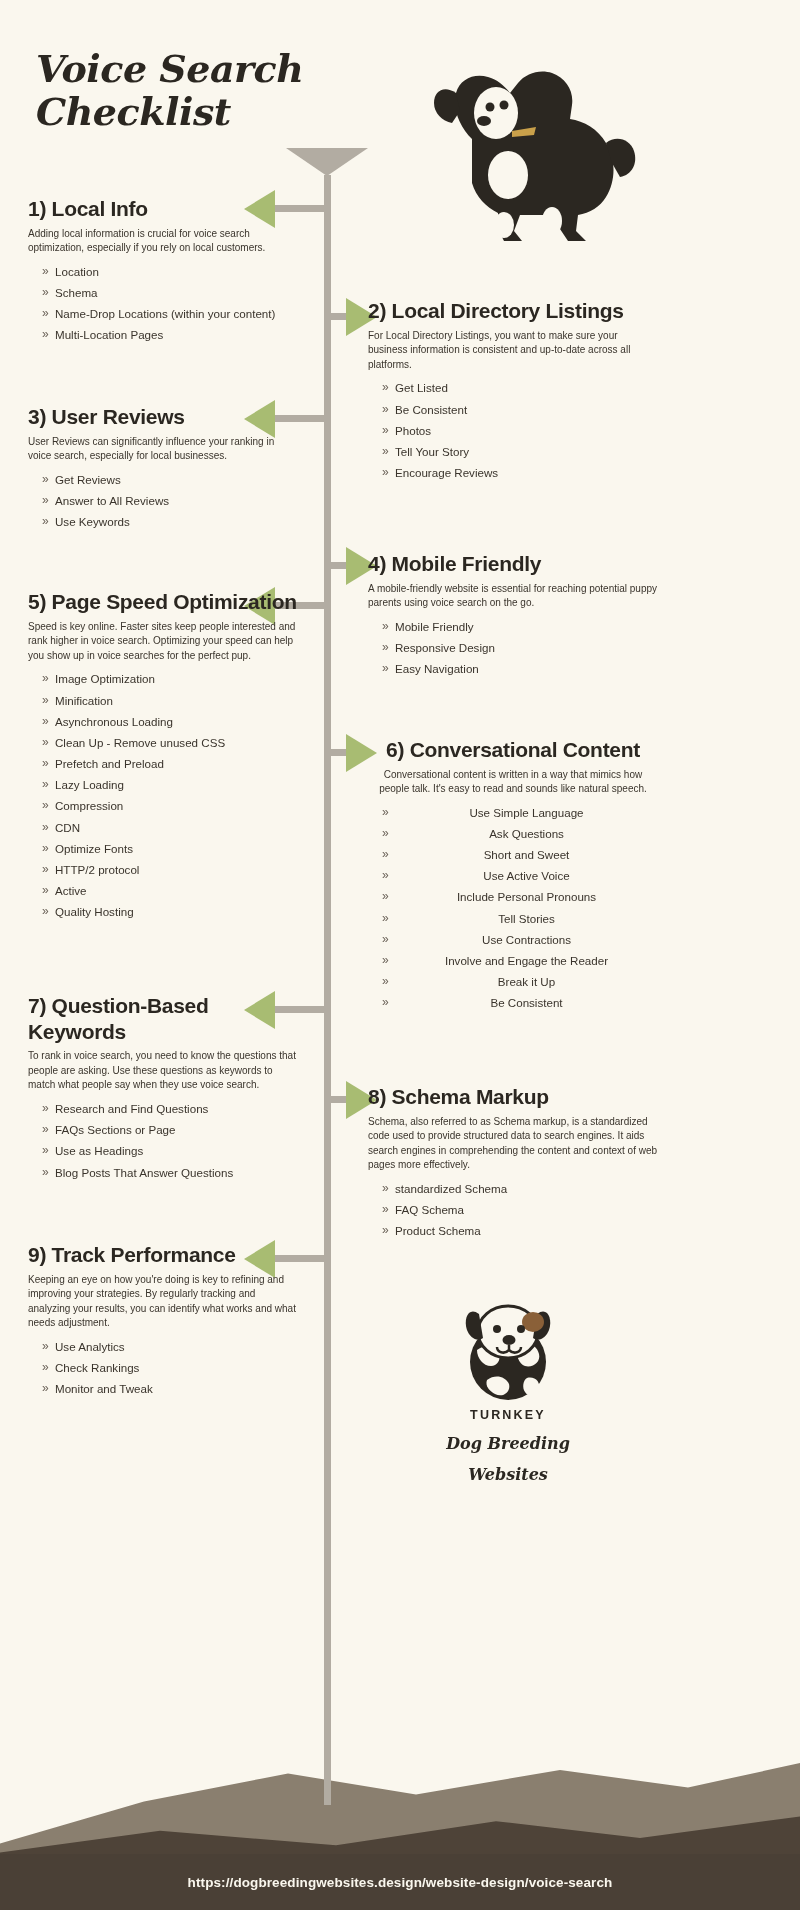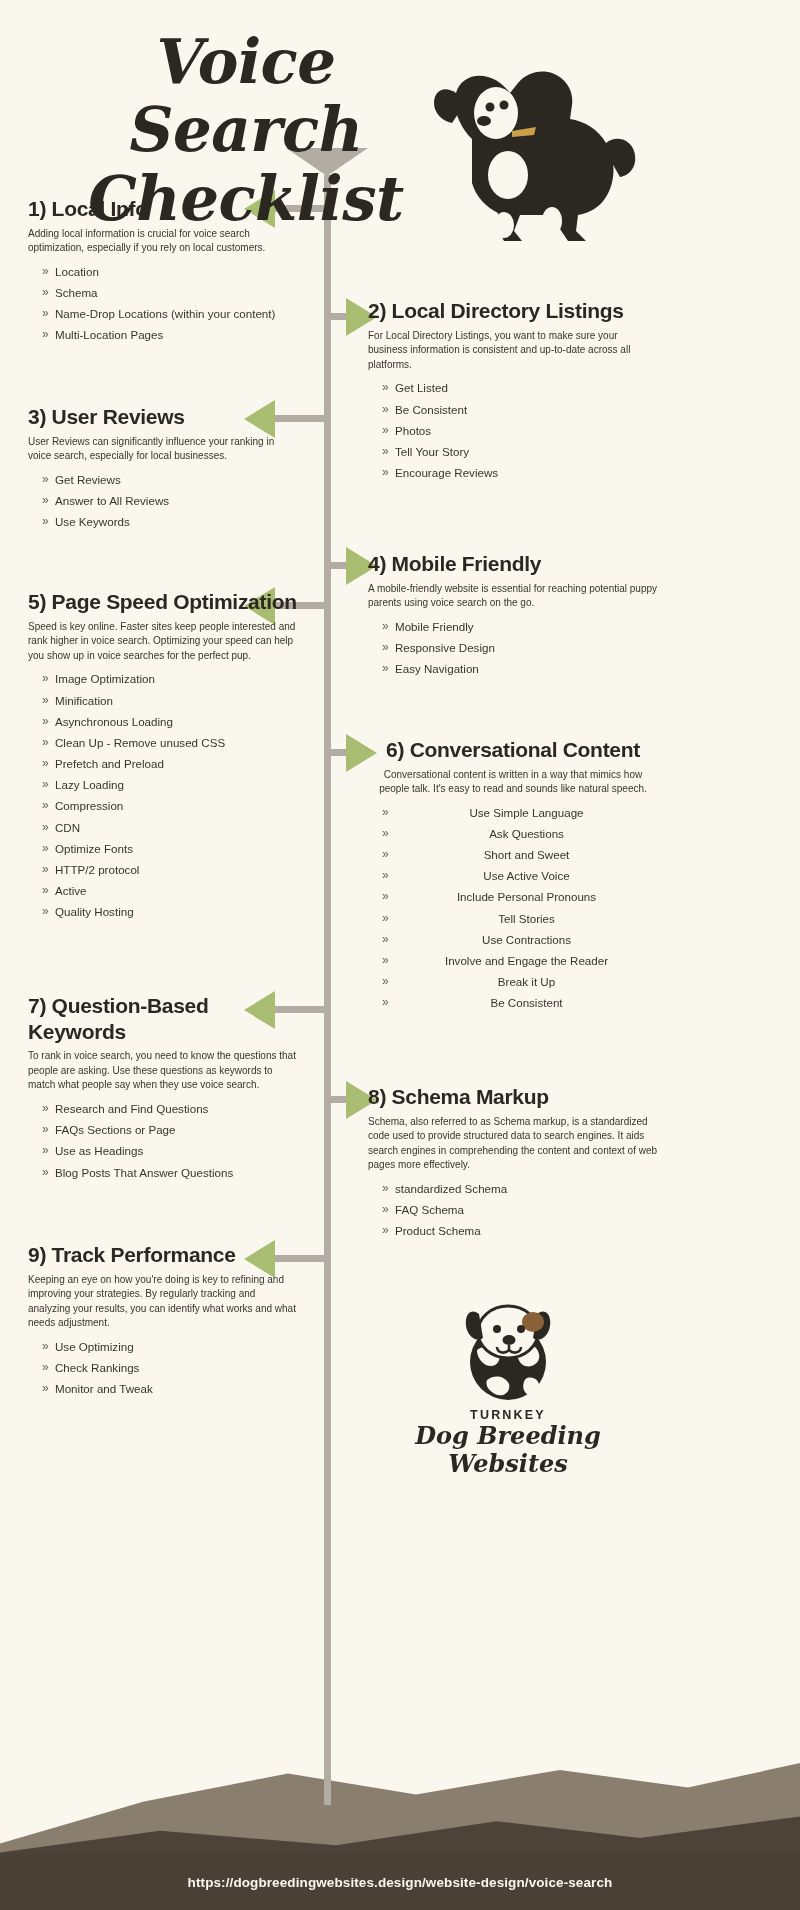--- a/index.html
+++ b/index.html
@@ -47,31 +47,30 @@
   }
   .footer-url {
     color:#faf7ee;
     font-size:13.5px;
     font-weight:bold;
     letter-spacing:.1px;
   }
   
   .title {
     position:absolute;
-    left:36px; top:28px;
+    left:36px; top:48px;
     width:420px;
     font-family:"DejaVu Serif", serif;
     font-style:italic;
     font-weight:bold;
-    font-size:61px;
+    font-size:38px;
     line-height:1.12;
     color:#2b2721;
     letter-spacing:-.5px;
     z-index:5;
-    text-align:center;
   }
   
   .spine {
     position:absolute;
     left:324px;
     top:175px;
     width:7px;
     height:1630px;
     background:#b2aca2;
     z-index:3;
@@ -156,24 +155,24 @@
     font-size:12.5px;
     font-weight:bold;
     letter-spacing:2.2px;
     color:#2b2721;
     margin-top:2px;
   }
   .logo-name {
     font-family:"DejaVu Serif", serif;
     font-style:italic;
     font-weight:bold;
-    font-size:24px;
+    font-size:16px;
     line-height:1.12;
     color:#2b2721;
-    margin-top:1px;
+    margin-top:13px;
   }
 </style>
 </head>
 <body>
 
 <div id="page">
 
   <div class="title">
     <span>Voice Search</span><br>
     <span>Checklist</span>
@@ -327,21 +326,21 @@
         <li>standardized Schema</li>
         <li>FAQ Schema</li>
         <li>Product Schema</li>
       </ul>
   </div>
 
   <div class="block left" style="top:1242px;">
     <h2 class="heading">9) Track Performance</h2>
     <p class="desc">Keeping an eye on how you're doing is key to refining and improving your strategies. By regularly tracking and analyzing your results, you can identify what works and what needs adjustment.</p>
     <ul class="items">
-        <li>Use Optimizing</li>
+        <li>Use Analytics</li>
         <li>Check Rankings</li>
         <li>Monitor and Tweak</li>
       </ul>
   </div>
 
   <div class="logo-wrap">
     <svg class="logo-mark" viewBox="0 0 130 118">
       <circle cx="65" cy="74" r="38" fill="#2b2721"></circle>
       <g fill="#faf7ee">
         <path d="M34 62 C42 56 52 58 56 66 C58 72 54 78 48 78 C40 78 34 70 34 62 Z"></path>

